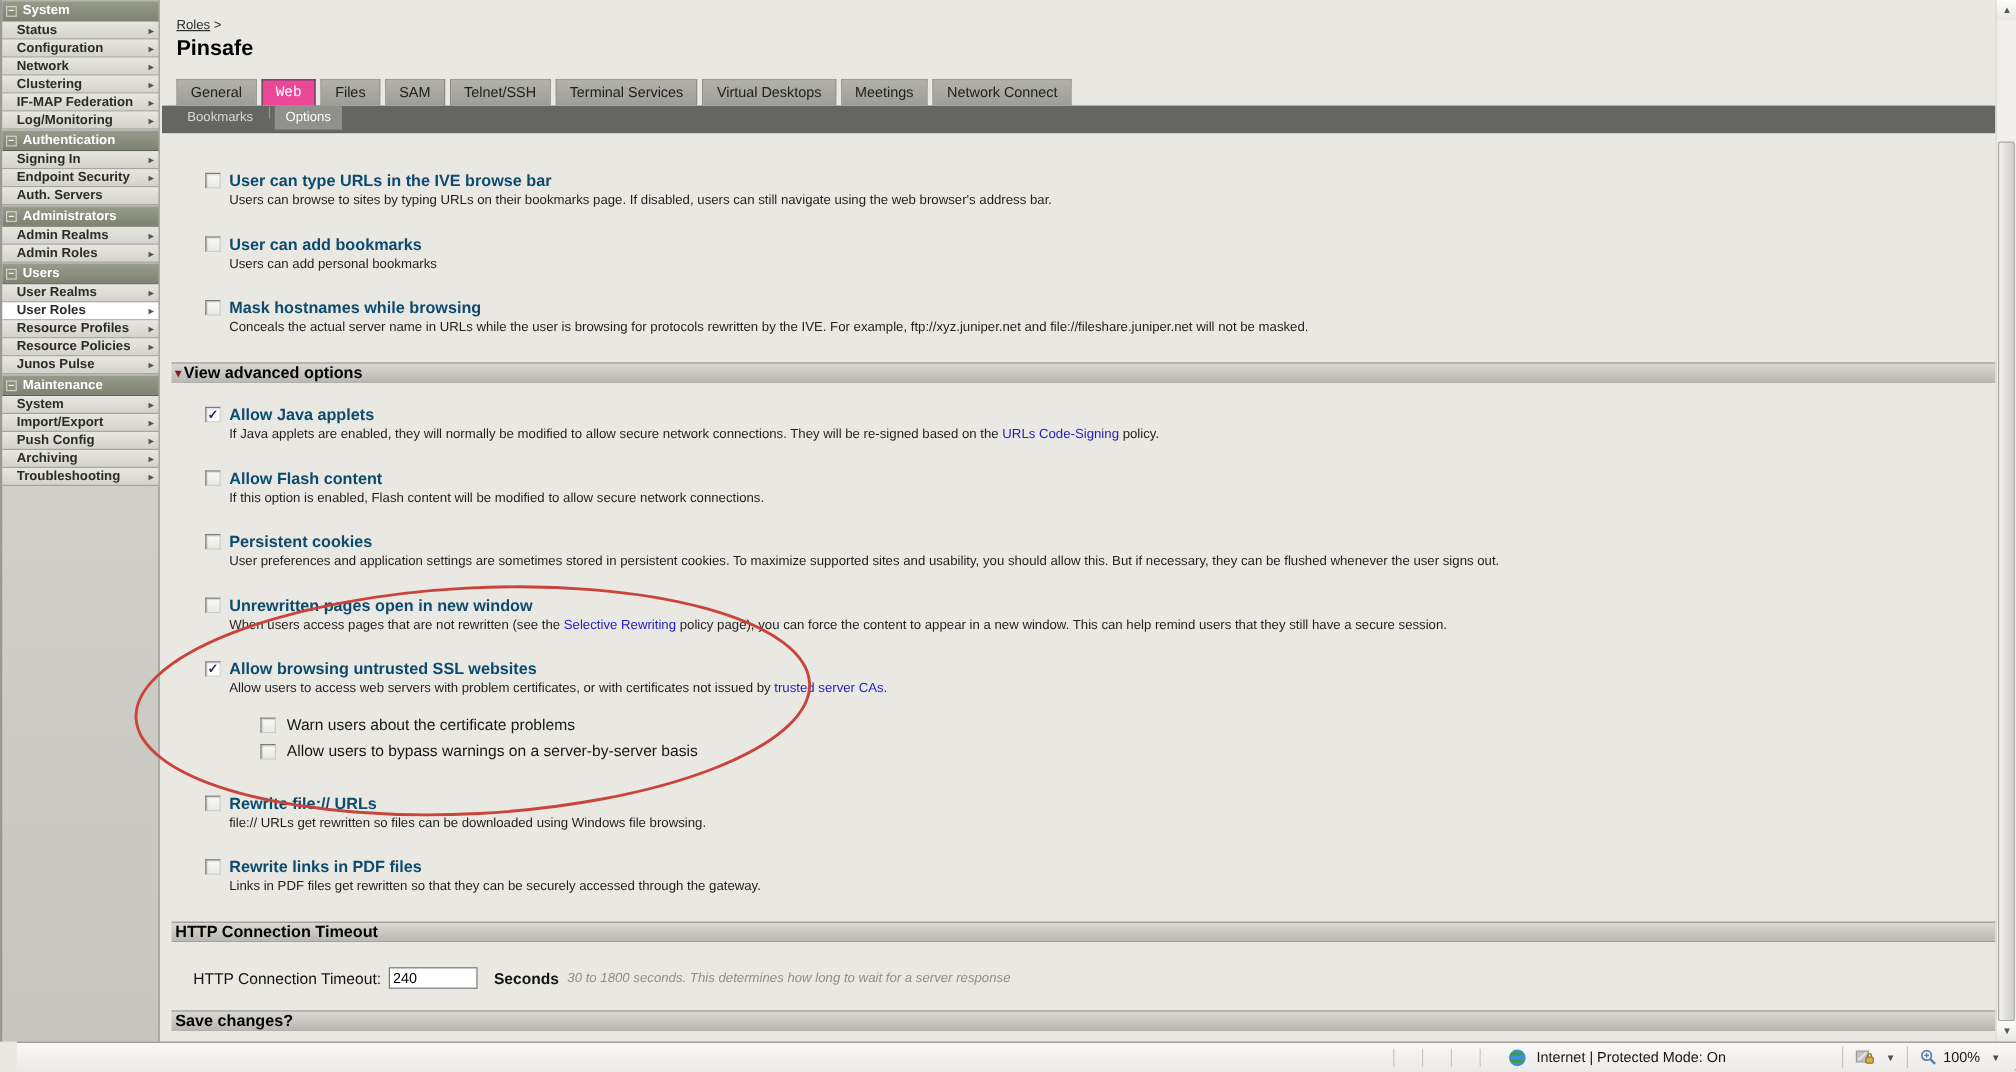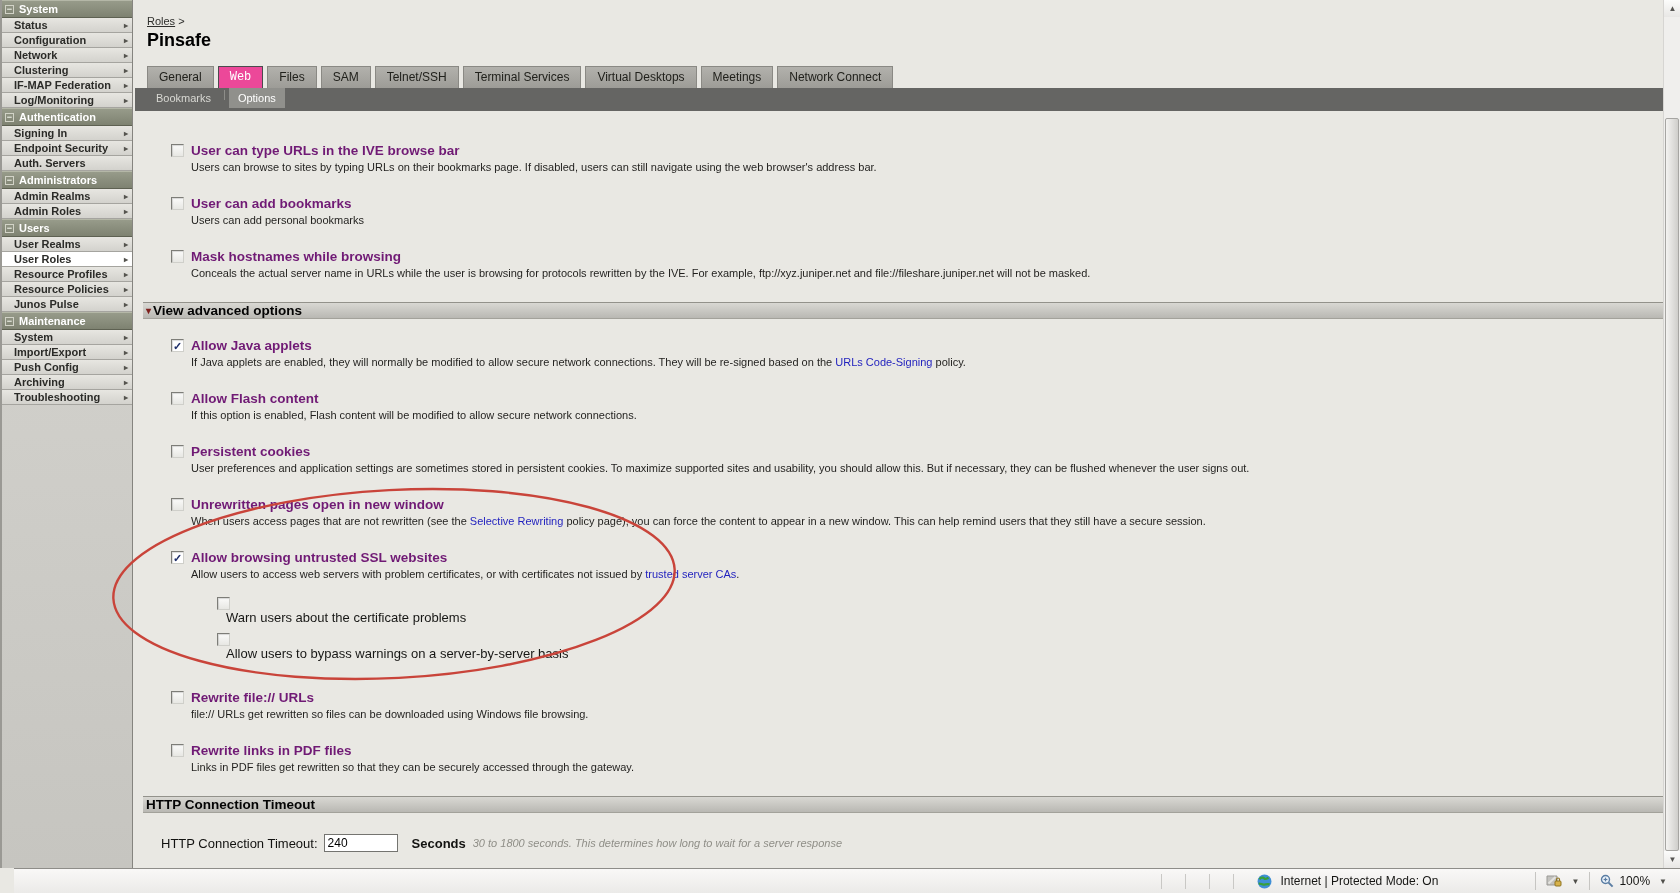--- a/index.html
+++ b/index.html
@@ -70,25 +70,25 @@
   .cb {
     width:13px; height:13px; flex:none; margin-top:1px;
     background:linear-gradient(#fbfbfa,#e7e7e3);
     border:1px solid; border-color:#7d7d78 #cfcfca #cfcfca #7d7d78;
     box-shadow:inset 1px 1px 1px rgba(0,0,0,.14);
     font-size:11px; line-height:12px; text-align:center;
     color:#1f2f6a; font-weight:bold; cursor:pointer; user-select:none;
   }
   .cb.checked { background:#ffffff; }
   .option-body { margin-left:7px; }
-  .option-title { font-size:13.5px; font-weight:bold; color:#701a75; line-height:15px; }
+  .option-title { font-size:13.5px; font-weight:bold; color:#0c4a6e; line-height:15px; }
   .option-desc { font-size:11px; color:#201f1d; margin-top:3px; line-height:13px; }
   .option-desc a { color:#1f1fbe; cursor:pointer; }
   .sub-options { margin:15px 0 2px 26px; }
-  .sub-option { display:flex; align-items:flex-start; margin-bottom:7px;flex-direction:column; }
+  .sub-option { display:flex; align-items:center; margin-bottom:7px; }
   .sub-option .sub-lbl { margin-left:9px; font-size:13px; color:#171715; }
 
   .section-bar {
     height:17px; margin:8px 0 19px 8px; padding-left:3px;
     background:linear-gradient(#d9d8d3,#b9b8b3);
     border-top:1px solid #93928b; border-bottom:1px solid #a3a29b;
     display:flex; align-items:center;
     font-size:13.5px; font-weight:bold; color:#040404;
   }
   .tri { color:#7e1f1c; font-size:10px; margin-right:2px; }

